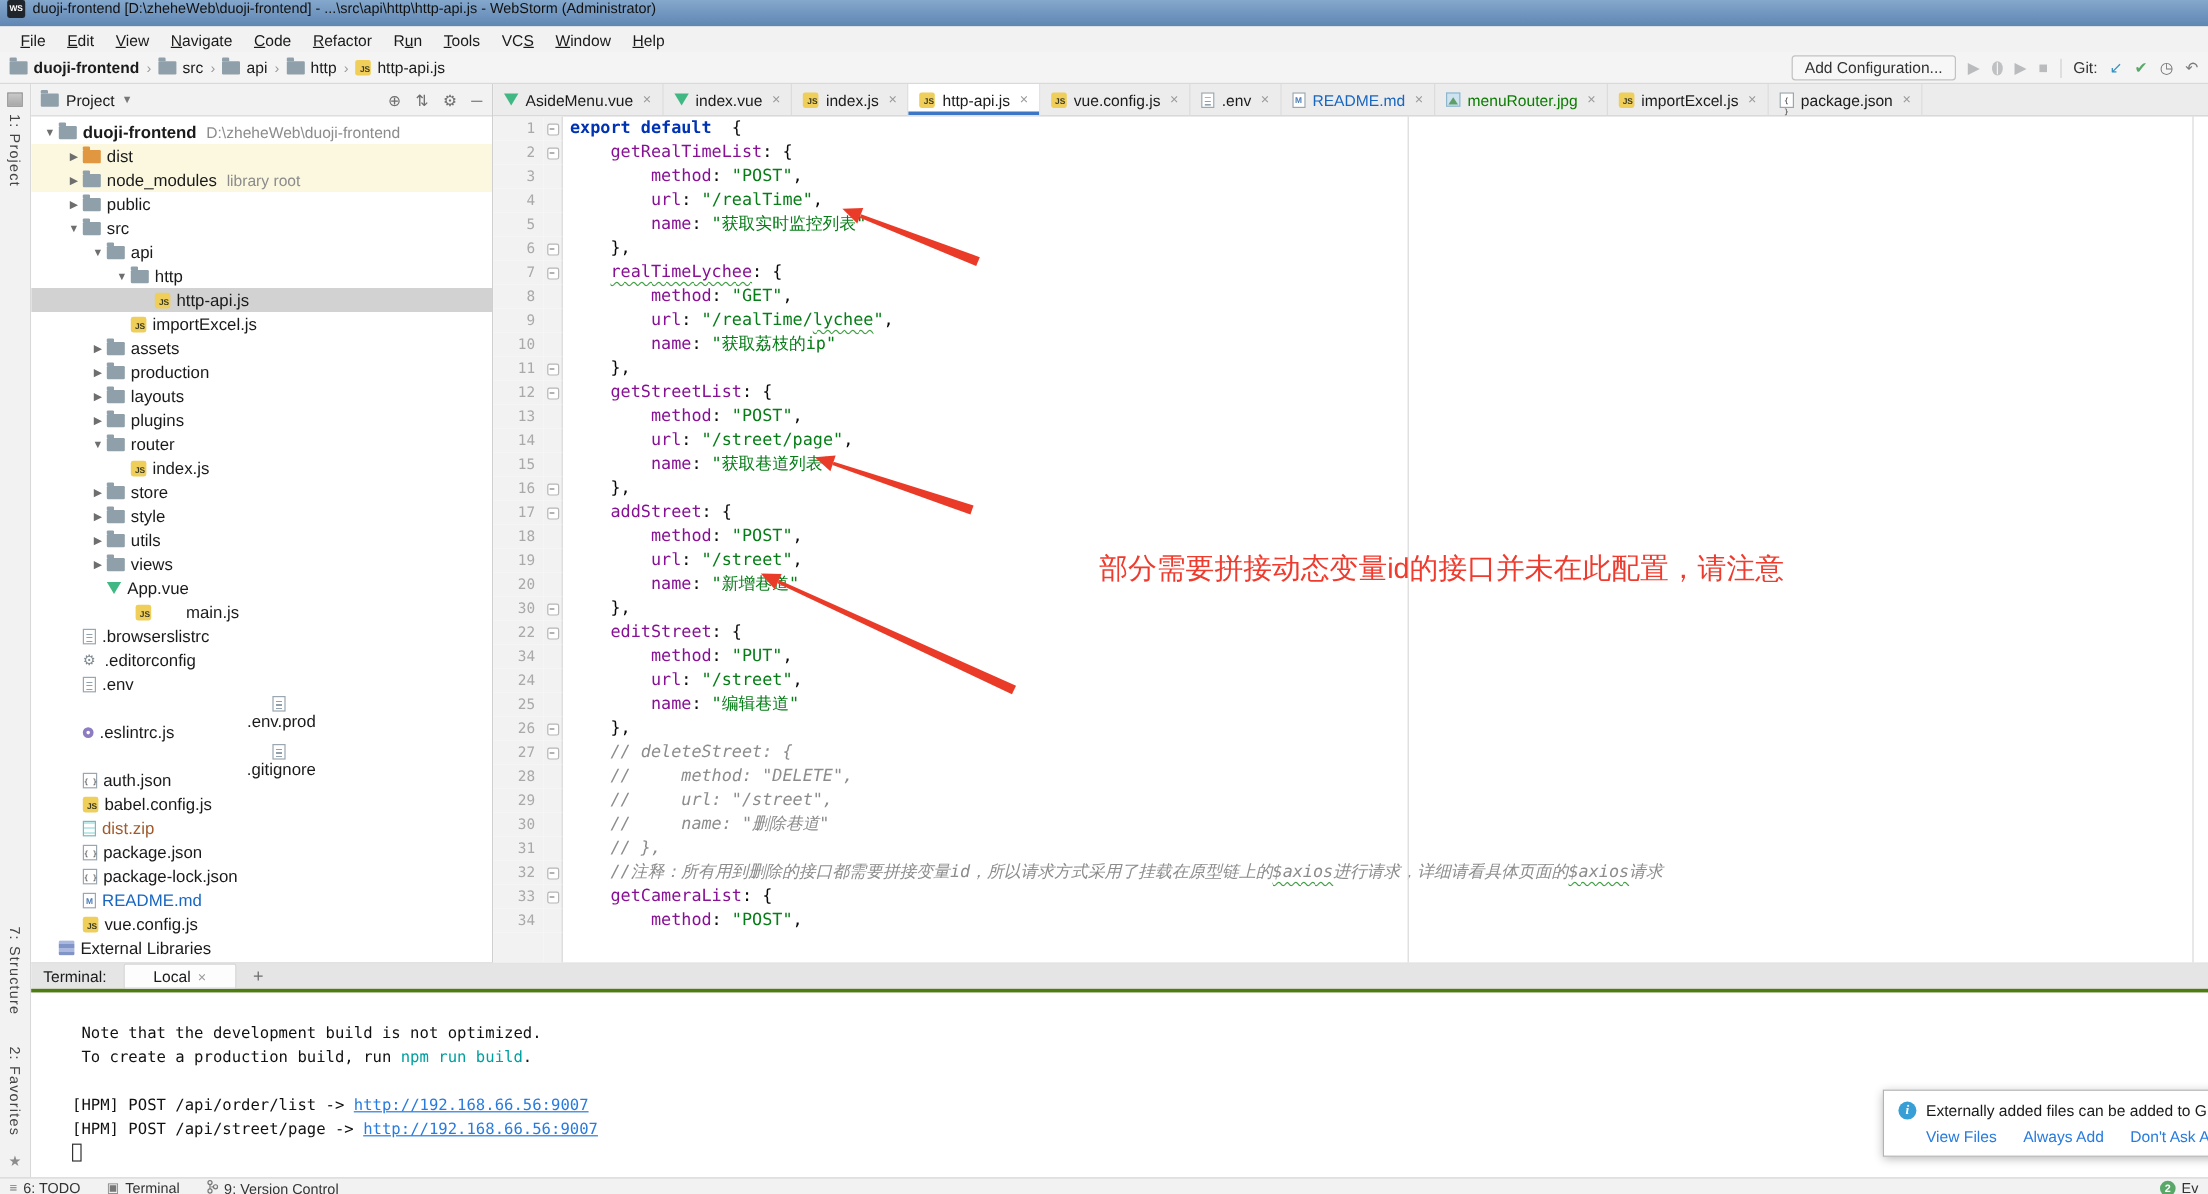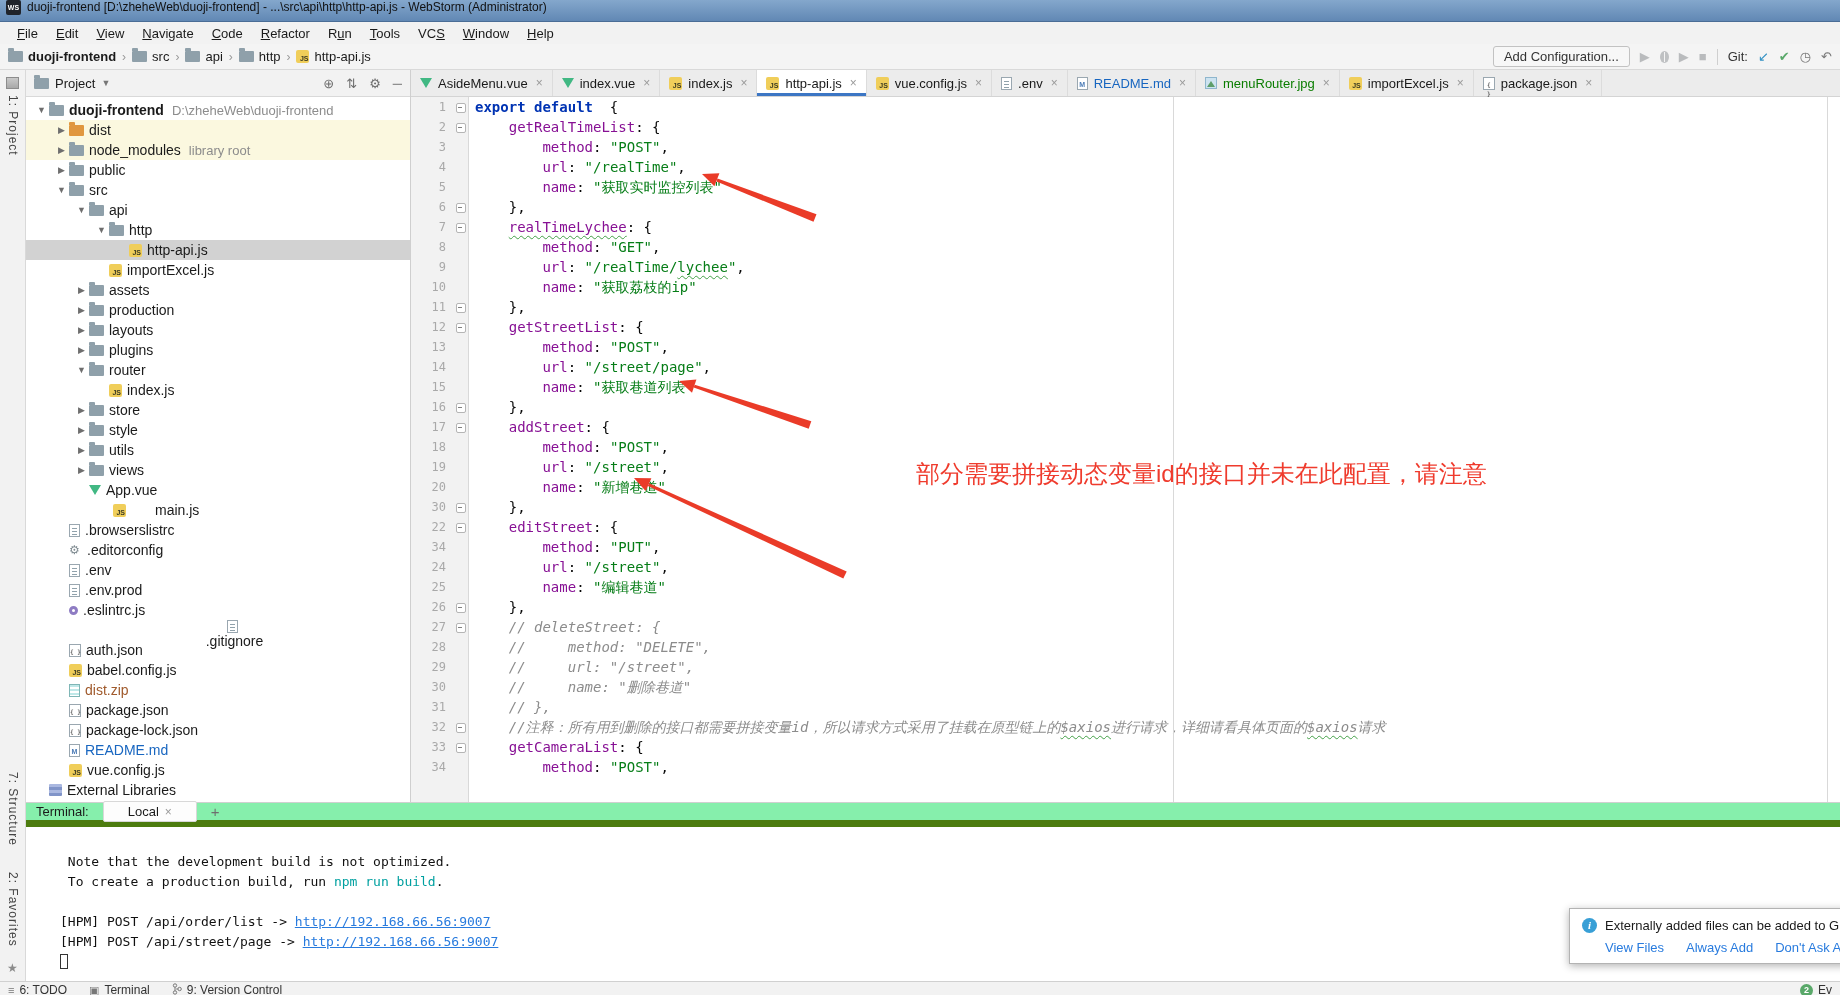--- a/index.html
+++ b/index.html
@@ -102,21 +102,21 @@
   .code-fill{display:flex;flex:1;}
   .tk-kw{color:var(--c-keyword);font-weight:bold;}
   .tk-k{color:var(--c-property);}
   .tk-s{color:var(--c-string);}
   .tk-p{color:#080808;}
   .tk-c{color:var(--c-comment);font-style:italic;}
   .wv{text-decoration:underline wavy #43a047;text-decoration-thickness:1px;text-underline-offset:3px;}
   .guide{position:absolute;top:27px;bottom:0;width:1px;background:#d9d9d9;pointer-events:none;}
   
   .terminal{height:179px;border-top:1px solid #d0d0d0;display:flex;flex-direction:column;background:#fff;}
-  .term-header{height:24px;background:#86efac;border-bottom:7px solid #4d7c0f;display:flex;align-items:center;
+  .term-header{height:24px;background:#e5e5e5;border-bottom:3px solid #4d7c0f;display:flex;align-items:center;
     font-size:13px;padding:0 10px;gap:14px;}
   .term-tab{display:flex;align-items:center;gap:6px;padding:2px 24px;background:#fdfdfd;border:1px solid #d8d8d8;border-radius:2px;}
   .term-tab .x{color:#9a9a9a;font-size:12px;}
   .term-plus{color:#6e6e6e;font-size:15px;}
   .term-body{flex:1;padding:25px 0 0 34px;font:13px/20px "DejaVu Sans Mono",monospace;color:#111;white-space:pre;}
   .t-cmd{color:var(--c-terminal-command);}
   .t-lnk{color:var(--c-link);text-decoration:underline;}
   .t-cur{display:inline-block;width:8px;height:15px;border:1px solid #333;vertical-align:-3px;}
   
   .statusbar{height:14px;background:#f2f2f2;border-top:1px solid #d0d0d0;display:flex;align-items:flex-start;
@@ -346,21 +346,21 @@
               <div class="trow" style="padding-left: 28px;">
                 <span class="tw"></span>
                 <span class="ticon i-gear"></span>
                 <span class="tlabel">.editorconfig</span>
               </div>
               <div class="trow" style="padding-left: 28px;">
                 <span class="tw"></span>
                 <span class="ticon i-file"></span>
                 <span class="tlabel">.env</span>
               </div>
-              <div class="trow" style="padding-left: 28px;">
+              <div class="trow" style="padding-left: 28px; flex-direction: column;">
                 <span class="tw"></span>
                 <span class="ticon i-file"></span>
                 <span class="tlabel">.env.prod</span>
               </div>
               <div class="trow" style="padding-left: 28px;">
                 <span class="tw"></span>
                 <span class="ticon i-eslint"></span>
                 <span class="tlabel">.eslintrc.js</span>
               </div>
               <div class="trow" style="padding-left: 28px; flex-direction: column;">

